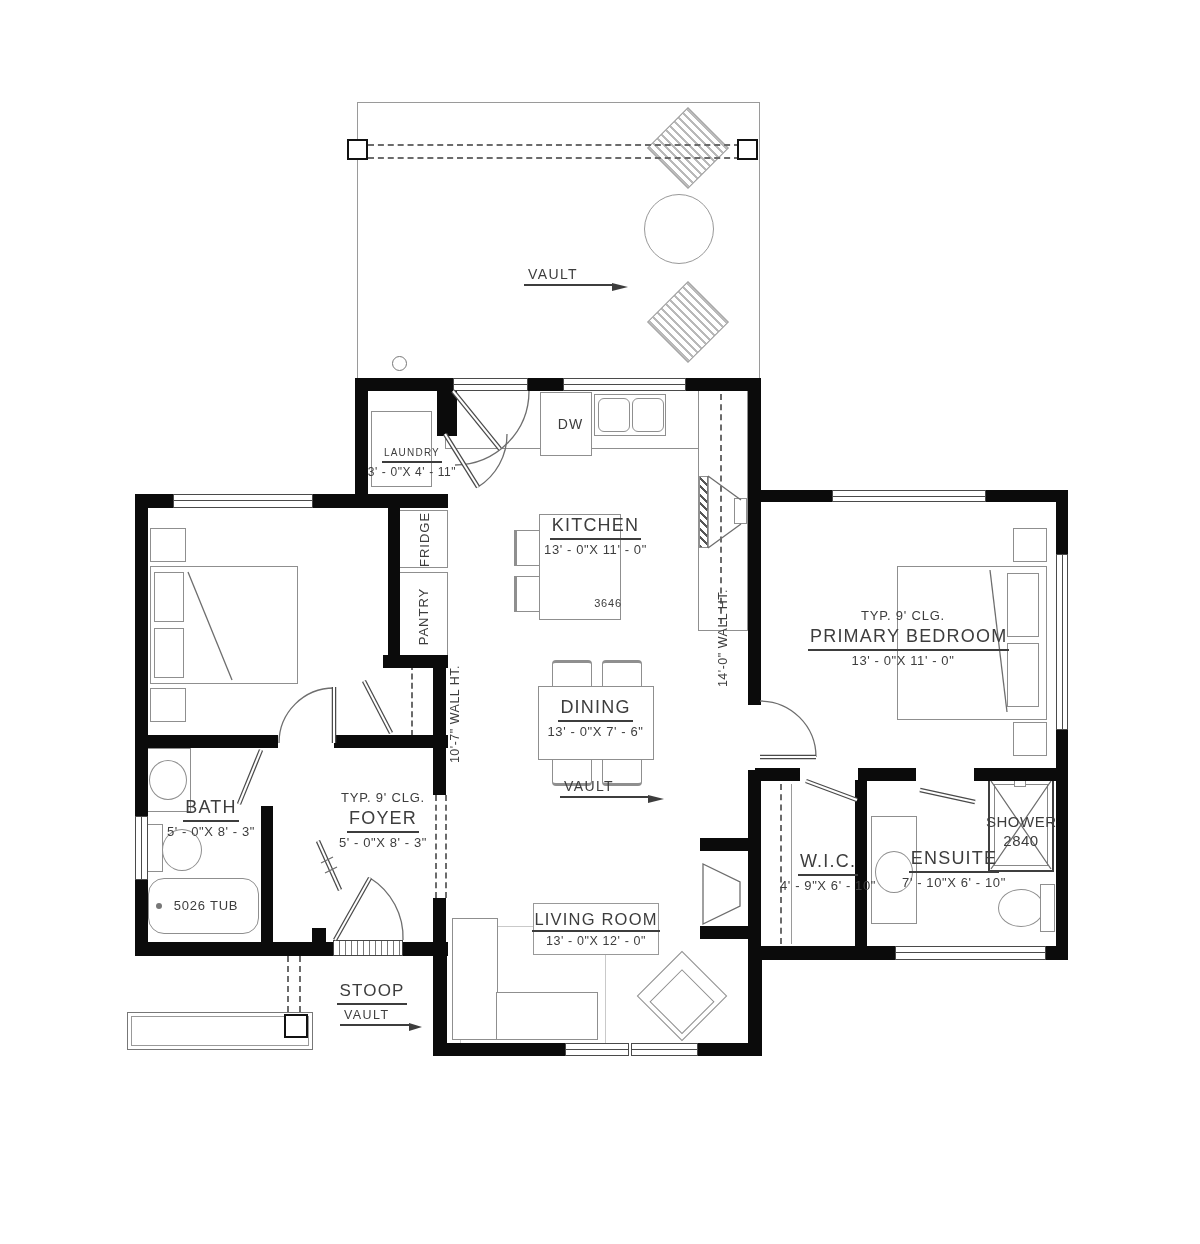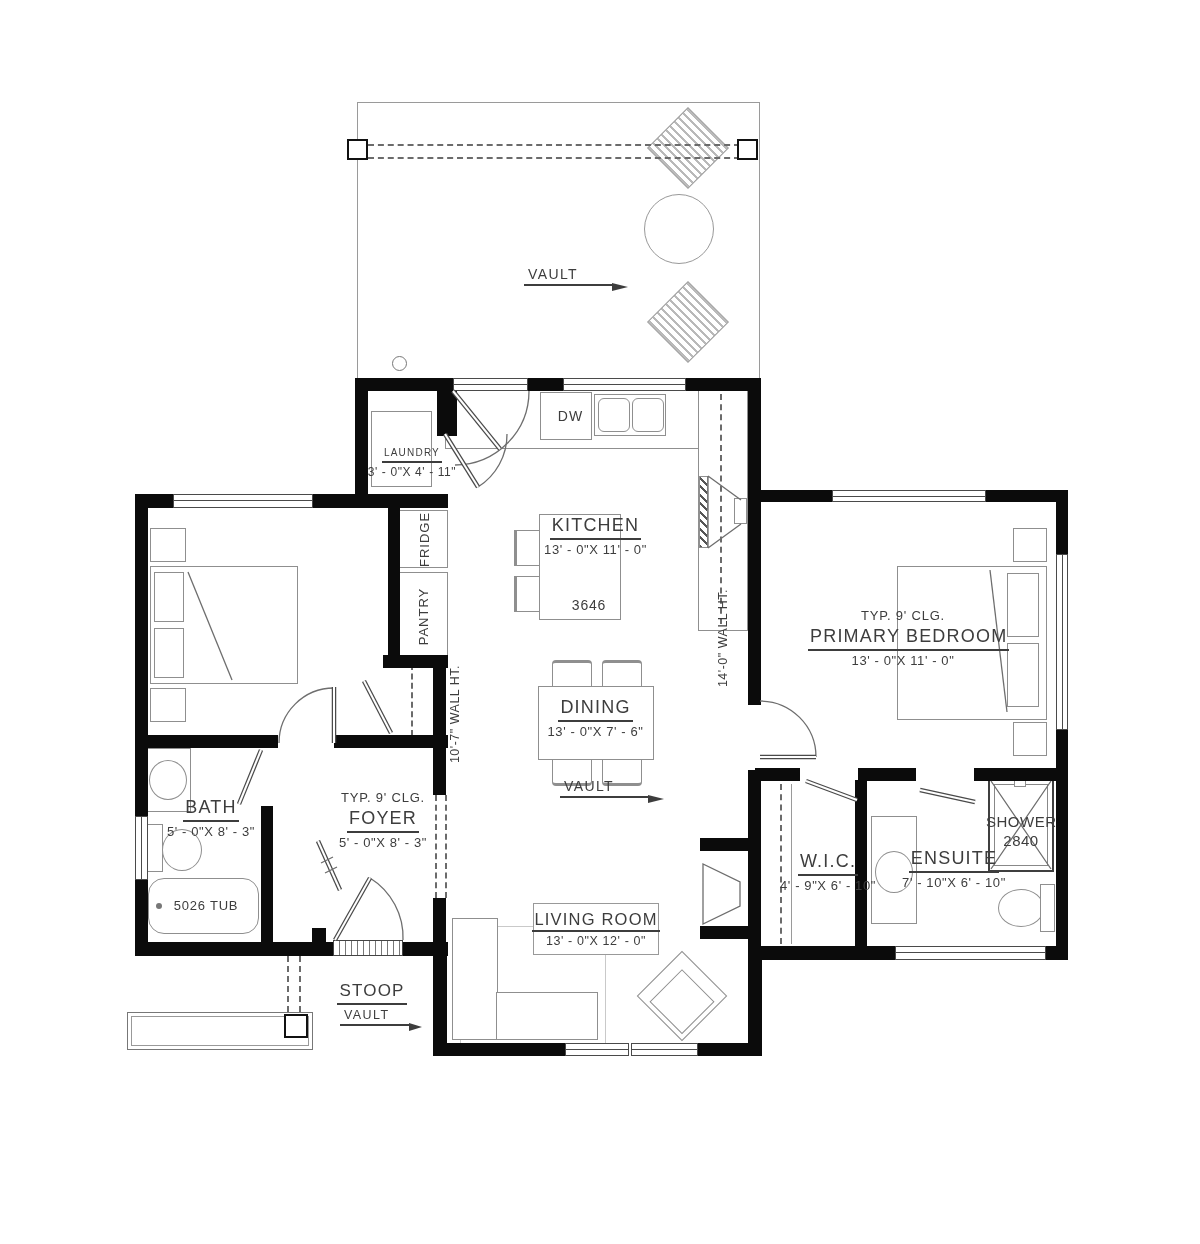--- a/index.html
+++ b/index.html
@@ -128,21 +128,21 @@
   <div class="dashV" style="left:411px;top:664px;height:72px;"></div>
   <div class="dashV" style="left:780px;top:784px;height:160px;"></div>
   <div class="hairV" style="left:791px;top:784px;height:160px;"></div>
   <div class="dashV" style="left:287px;top:956px;height:56px;"></div>
   <div class="dashV" style="left:299px;top:956px;height:56px;"></div>
   <div class="dashV" style="left:435px;top:795px;height:103px;"></div>
   <div class="dashV" style="left:445px;top:795px;height:103px;"></div>
 
   <div class="furn" style="left:445px;top:391px;width:255px;height:58px;border-top:none;"></div>
   <div class="furn" style="left:698px;top:391px;width:50px;height:240px;border-top:none;"></div>
-  <div class="furn" style="left:540px;top:392px;width:52px;height:48px;display:flex;align-items:center;justify-content:center;padding-left:9px;">
+  <div class="furn" style="left:540px;top:392px;width:52px;height:64px;display:flex;align-items:center;justify-content:center;padding-left:9px;">
     <span style="font-size:14px;letter-spacing:1px;">DW</span>
   </div>
   <div class="furn" style="left:594px;top:394px;width:72px;height:42px;"></div>
   <div class="furn" style="left:598px;top:398px;width:32px;height:34px;border-radius:6px;"></div>
   <div class="furn" style="left:632px;top:398px;width:32px;height:34px;border-radius:6px;"></div>
   <div class="furn" style="left:734px;top:498px;width:13px;height:26px;"></div>
   <div class="furn" style="left:699px;top:476px;width:9px;height:72px;background:repeating-linear-gradient(45deg,#555 0 2px,#fff 2px 6px);"></div>
   <div class="furn" style="left:539px;top:514px;width:82px;height:106px;"></div>
   <div class="furn" style="left:514px;top:530px;width:26px;height:36px;border-left:3px solid #8f8f8f;"></div>
   <div class="furn" style="left:514px;top:576px;width:26px;height:36px;border-left:3px solid #8f8f8f;"></div>
@@ -157,21 +157,21 @@
   <div class="furn" style="left:371px;top:411px;width:61px;height:76px;z-index:2;"></div>
 
   <div class="label" style="left:362px;top:441px;width:100px;">
     <span class="rname" style="font-size:10px;">LAUNDRY</span>
     <div class="rdims" style="font-size:12px;">3' - 0"X 4' - 11"</div>
   </div>
   <div class="label" style="left:528px;top:514px;width:135px;">
     <span class="rname">KITCHEN</span>
     <div class="rdims">13' - 0"X 11' - 0"</div>
   </div>
-  <div class="plain" style="left:559px;top:597px;width:60px;font-size:14px;">
+  <div class="plain" style="left:578px;top:597px;width:60px;font-size:11px;">
     <span>3646</span>
   </div>
 
   <div class="furn" style="left:150px;top:566px;width:148px;height:118px;"></div>
   <div class="furn" style="left:154px;top:572px;width:30px;height:50px;"></div>
   <div class="furn" style="left:154px;top:628px;width:30px;height:50px;"></div>
   <div class="furn" style="left:150px;top:528px;width:36px;height:34px;z-index:3;"></div>
   <div class="furn" style="left:150px;top:688px;width:36px;height:34px;z-index:3;"></div>
 
   <div class="furn" style="left:897px;top:566px;width:150px;height:154px;"></div>

